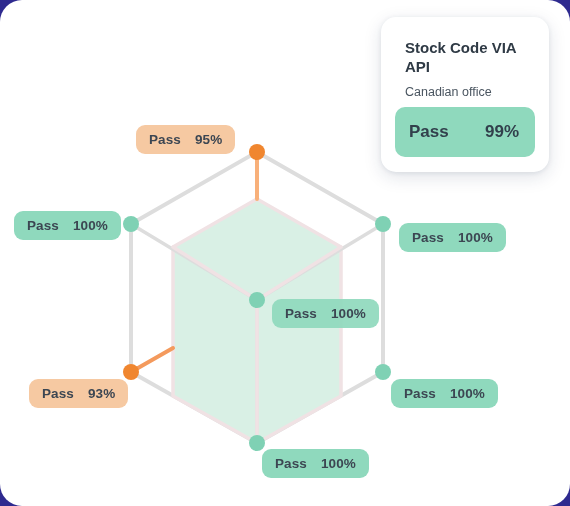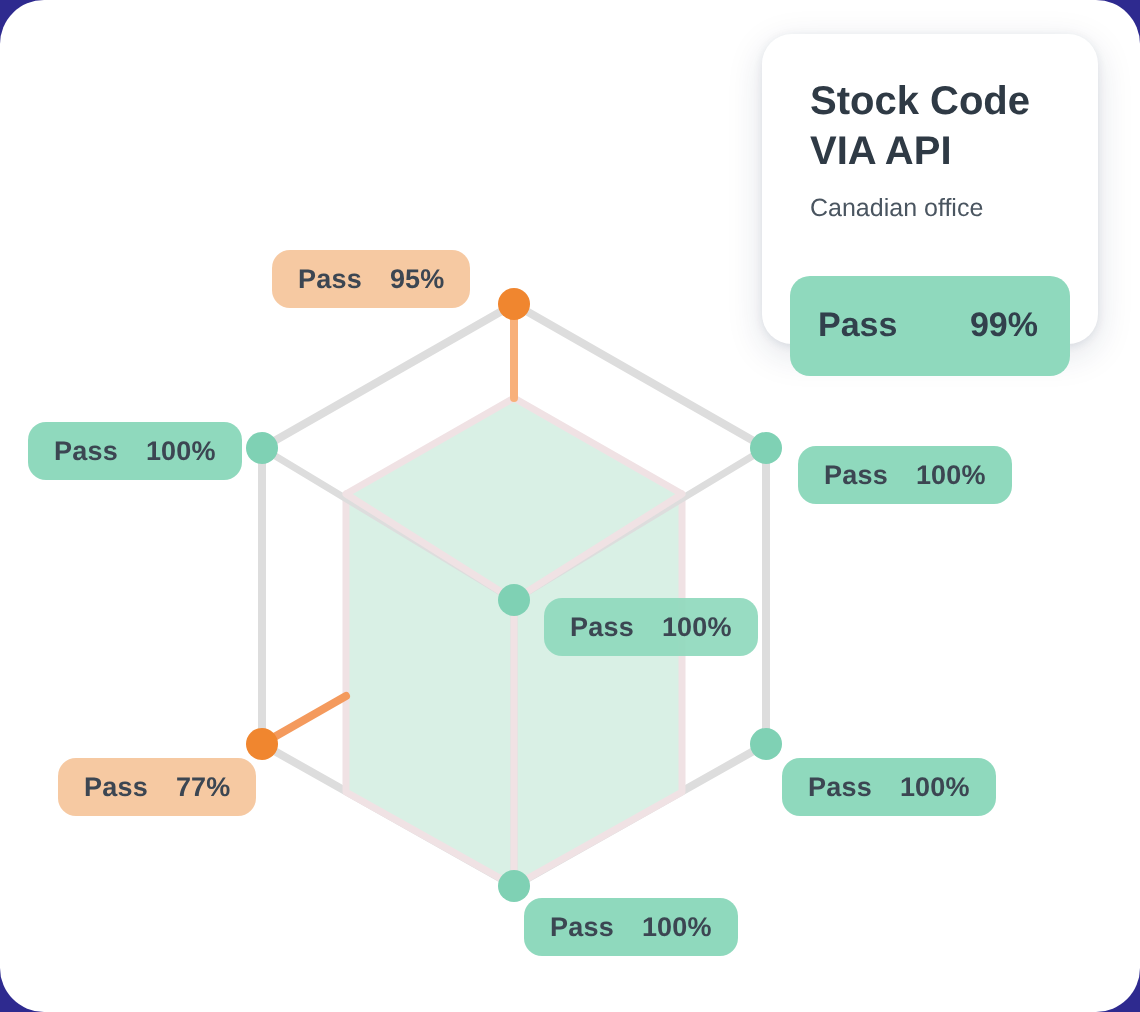--- a/index.html
+++ b/index.html
@@ -62,32 +62,32 @@
     top: 17px;
     width: 168px;
     height: 155px;
     background: #ffffff;
     border-radius: 15px;
     box-shadow: 0 5px 18px rgba(24,39,75,.13), 0 1px 5px rgba(24,39,75,.09);
     box-sizing: border-box;
     padding: 22px 20px 16px 24px;
   }
   .tip-title {
-    font-size: 20px;
+    font-size: 15px;
     font-weight: 700;
     color: #2f3a45;
     line-height: 1.25;
     margin: 0 0 8px 0;
     max-width: 118px;
   }
   .tip-sub {
     font-size: 12.5px;
     font-weight: 400;
     color: #4a5560;
-    margin: 0 0 27px 0;
+    margin: 0 0 8px 0;
   }
   .tip-badge {
     display: flex;
     align-items: center;
     justify-content: space-between;
     background: #8fd9bd;
     border-radius: 10px;
     height: 50px;
     margin: 0 -6px 0 -10px;
     padding: 0 16px 0 14px;
@@ -157,21 +157,21 @@
       <span class="value">100%</span>
     </div>
 
     <div class="badge green translucent" style="left:272px; top:299px;">
       <span class="status">Pass</span>
       <span class="value">100%</span>
     </div>
 
     <div class="badge orange" style="left:29px; top:379px;">
       <span class="status">Pass</span>
-      <span class="value">77%</span>
+      <span class="value">93%</span>
     </div>
 
     <div class="badge green" style="left:391px; top:379px;">
       <span class="status">Pass</span>
       <span class="value">100%</span>
     </div>
 
     <div class="badge green" style="left:262px; top:449px;">
       <span class="status">Pass</span>
       <span class="value">100%</span>

